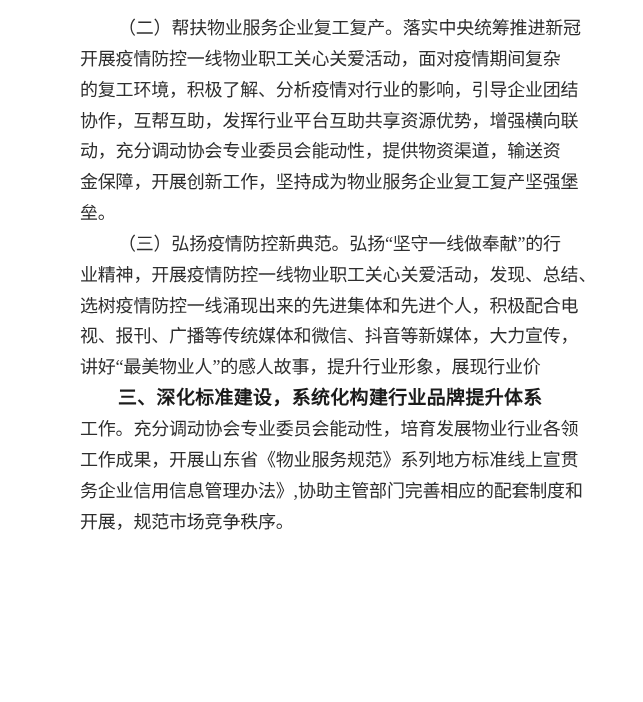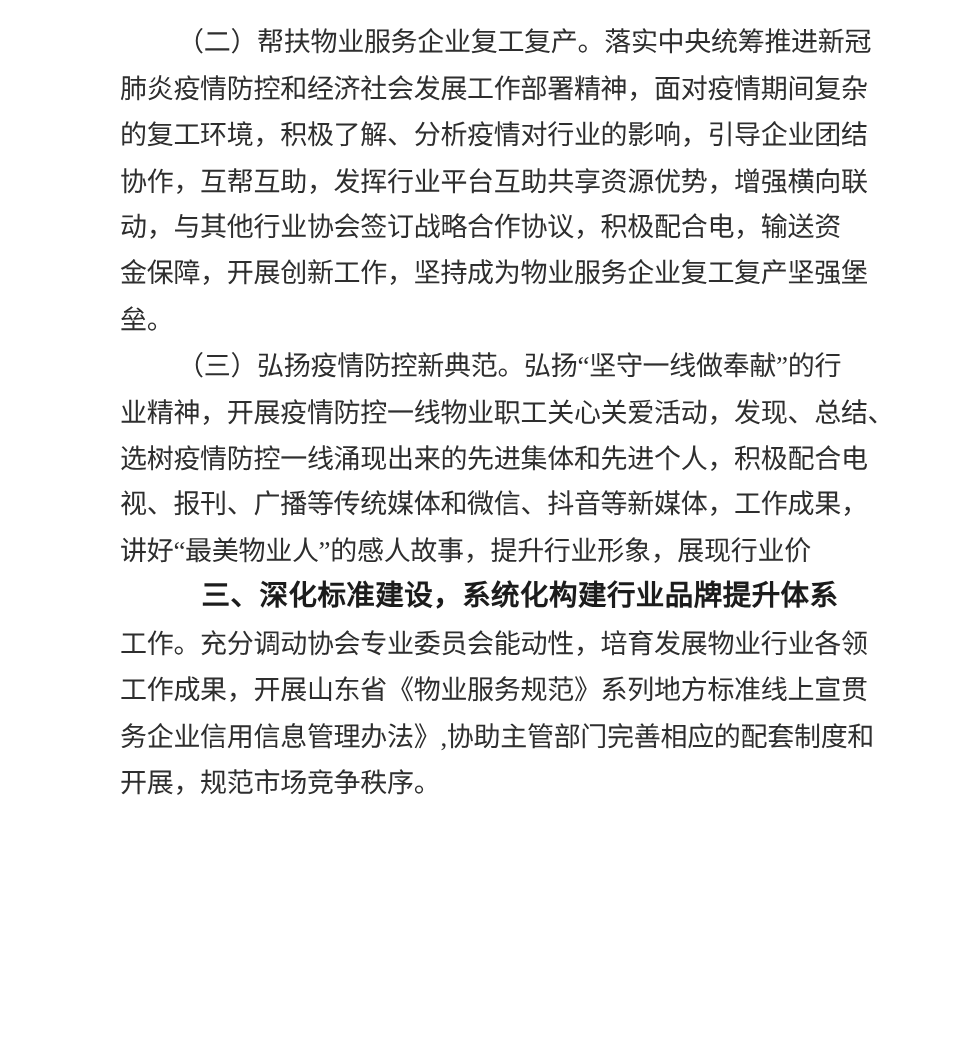--- a/index.html
+++ b/index.html
@@ -29,37 +29,36 @@
   .line.indent {
     text-indent: 38px;
   }
   .line.heading {
     font-family: "Liberation Sans", "DejaVu Sans", sans-serif;
     font-weight: bold;
     font-size: 19px;
     letter-spacing: 0.3px;
     color: #1c1c1c;
     text-indent: 38px;
-    text-align: right;
   }
 </style>
 </head>
 <body>
 
 <div class="page">
   <div class="line indent">（二）帮扶物业服务企业复工复产。落实中央统筹推进新冠</div>
-  <div class="line">肺炎疫情防控和经济社会发展工作部署精神，面对疫情期间复杂</div>
+  <div class="line">开展疫情防控一线物业职工关心关爱活动，面对疫情期间复杂</div>
   <div class="line">的复工环境，积极了解、分析疫情对行业的影响，引导企业团结</div>
   <div class="line">协作，互帮互助，发挥行业平台互助共享资源优势，增强横向联</div>
-  <div class="line">动，与其他行业协会签订战略合作协议，积极配合电，输送资</div>
+  <div class="line">动，充分调动协会专业委员会能动性，提供物资渠道，输送资</div>
   <div class="line">金保障，开展创新工作，坚持成为物业服务企业复工复产坚强堡</div>
   <div class="line">垒。</div>
   <div class="line indent">（三）弘扬疫情防控新典范。弘扬“坚守一线做奉献”的行</div>
   <div class="line">业精神，开展疫情防控一线物业职工关心关爱活动，发现、总结、</div>
   <div class="line">选树疫情防控一线涌现出来的先进集体和先进个人，积极配合电</div>
-  <div class="line">视、报刊、广播等传统媒体和微信、抖音等新媒体，工作成果，</div>
+  <div class="line">视、报刊、广播等传统媒体和微信、抖音等新媒体，大力宣传，</div>
   <div class="line">讲好“最美物业人”的感人故事，提升行业形象，展现行业价</div>
   <div class="line heading">三、深化标准建设，系统化构建行业品牌提升体系</div>
   <div class="line">工作。充分调动协会专业委员会能动性，培育发展物业行业各领</div>
   <div class="line">工作成果，开展山东省《物业服务规范》系列地方标准线上宣贯</div>
   <div class="line">务企业信用信息管理办法》,协助主管部门完善相应的配套制度和</div>
   <div class="line">开展，规范市场竞争秩序。</div>
 </div>
 
 </body></html>

